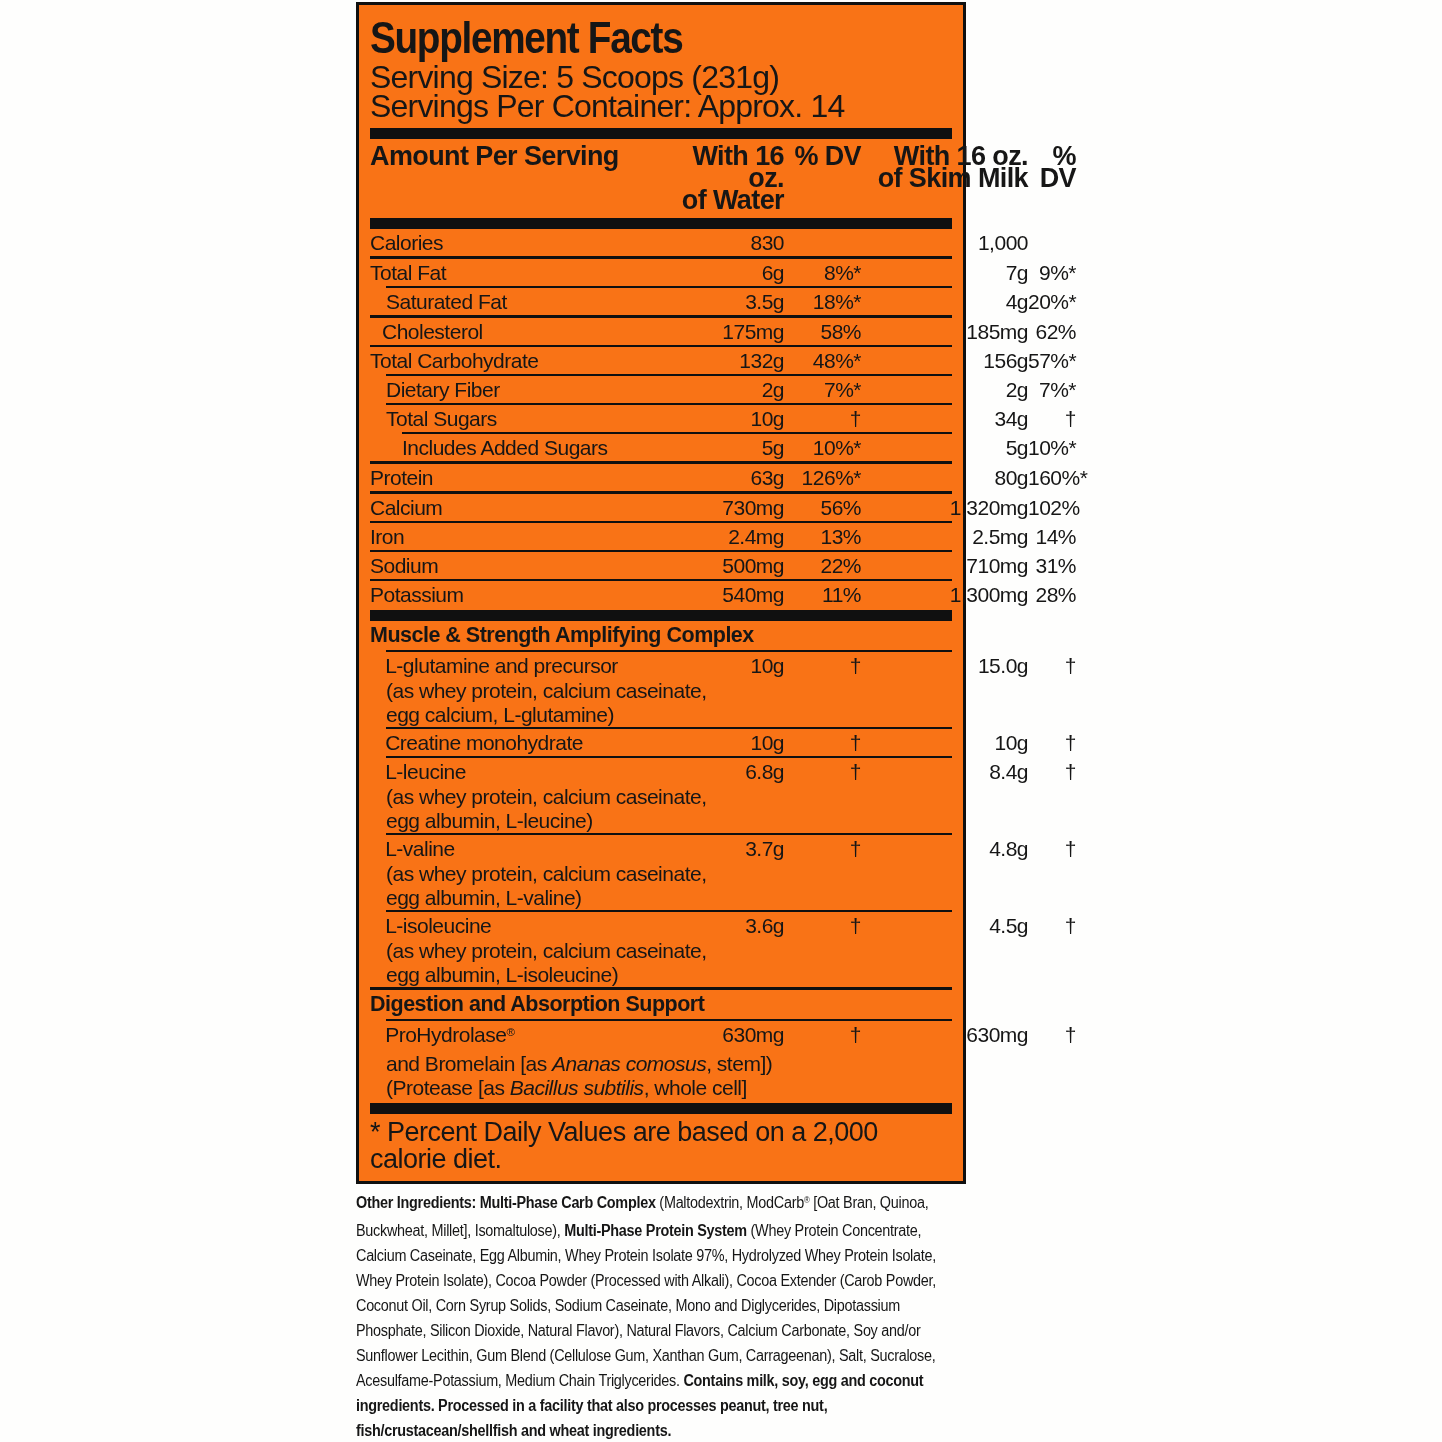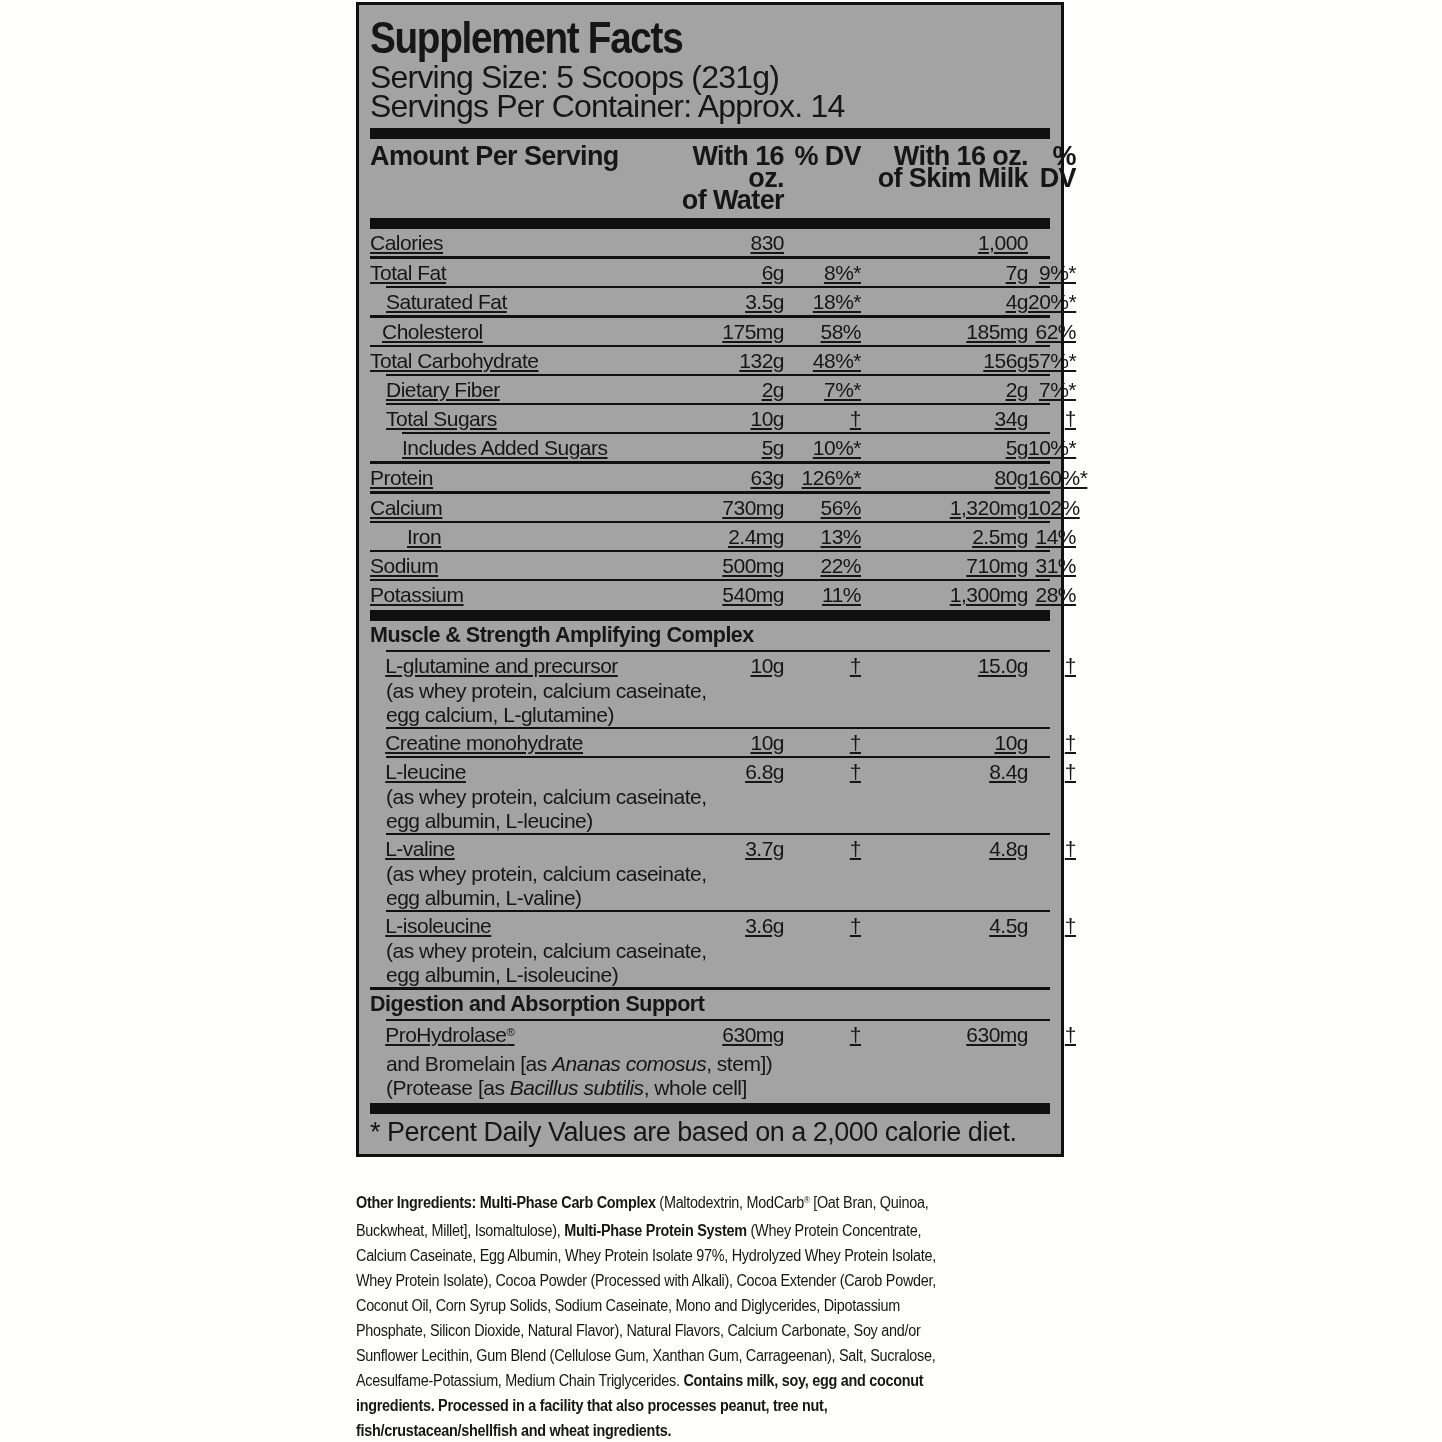--- a/index.html
+++ b/index.html
@@ -1,33 +1,33 @@
 <!DOCTYPE html>
 <html><head>
 <meta charset="utf-8">
 <style>
   html,body{margin:0;padding:0;background:#ffffff;}
   .canvas{position:relative;width:1442px;height:1442px;background:#fefefd;
           font-family:"Liberation Sans",sans-serif;color:#161616;overflow:hidden;}
-  .panel{position:absolute;left:356px;top:2px;width:708px;box-sizing:border-box;
-         border:3px solid #101010;background:#a3a3a3;padding:8px 11px 8px 11px;}
+  .panel{position:absolute;left:356px;top:2px;width:610px;box-sizing:border-box;
+         border:3px solid #101010;background:#f97316;padding:8px 11px 8px 11px;}
   .title{font-size:44px;font-weight:bold;letter-spacing:-1.5px;line-height:46px;
          transform:scaleX(0.88);transform-origin:0 50%;white-space:nowrap;margin:2px 0 2px 0;}
   .serving{font-size:32px;letter-spacing:-0.8px;line-height:29px;white-space:nowrap;}
   .bar{height:11px;background:#101010;}
   .bar.b1{margin-top:7px;}
   .bar.b3{margin-top:2px;}
   .bar.b4{margin-top:3px;}
   .grid5{display:grid;grid-template-columns:290px 124px 77px 167px 48px;}
   .hdr{font-weight:bold;font-size:27px;letter-spacing:-0.6px;line-height:22px;
        padding:6px 0 7px 0;}
   .r{text-align:right;}
   .rule{background:#101010;height:2px;}
   .rule.heavy{height:3px;}
-  .nrow{font-size:21px;letter-spacing:-0.5px;line-height:27px;min-height:27px;text-decoration:underline;}
+  .nrow{font-size:21px;letter-spacing:-0.5px;line-height:27px;min-height:27px;}
   .nrow .nm{white-space:nowrap;}
   .sechdr{font-weight:bold;font-size:21.5px;letter-spacing:-0.5px;line-height:29px;}
   .detail{font-size:21px;letter-spacing:-0.5px;line-height:24px;padding-left:16px;white-space:nowrap;}
   .detail .it{font-style:italic;}
   .foot{font-size:27px;letter-spacing:-0.5px;line-height:27px;padding-top:5px;}
   .para{position:absolute;left:356px;top:1190px;width:740px;font-size:16px;letter-spacing:-0.3px;}
   .para .line{white-space:nowrap;line-height:25px;transform:scaleX(0.9);transform-origin:0 0;}
   .para .bd{font-weight:bold;}
   sup.reg{font-size:0.55em;vertical-align:baseline;position:relative;top:-0.55em;}
 </style>
@@ -123,21 +123,21 @@
         <div class="rule heavy"></div>
         <div class="nrow grid5">
           <span class="nm" style="padding-left: 0px;">Calcium</span>
           <span class="r">730mg</span>
           <span class="r">56%</span>
           <span class="r">1,320mg</span>
           <span class="r">102%</span>
         </div>
         <div class="rule"></div>
         <div class="nrow grid5">
-          <span class="nm" style="padding-left: 0px; margin-left: 37px;">Iron</span>
+          <span class="nm" style="padding-left: 0px;">Iron</span>
           <span class="r">2.4mg</span>
           <span class="r">13%</span>
           <span class="r">2.5mg</span>
           <span class="r">14%</span>
         </div>
         <div class="rule"></div>
         <div class="nrow grid5">
           <span class="nm" style="padding-left: 0px;">Sodium</span>
           <span class="r">500mg</span>
           <span class="r">22%</span>

